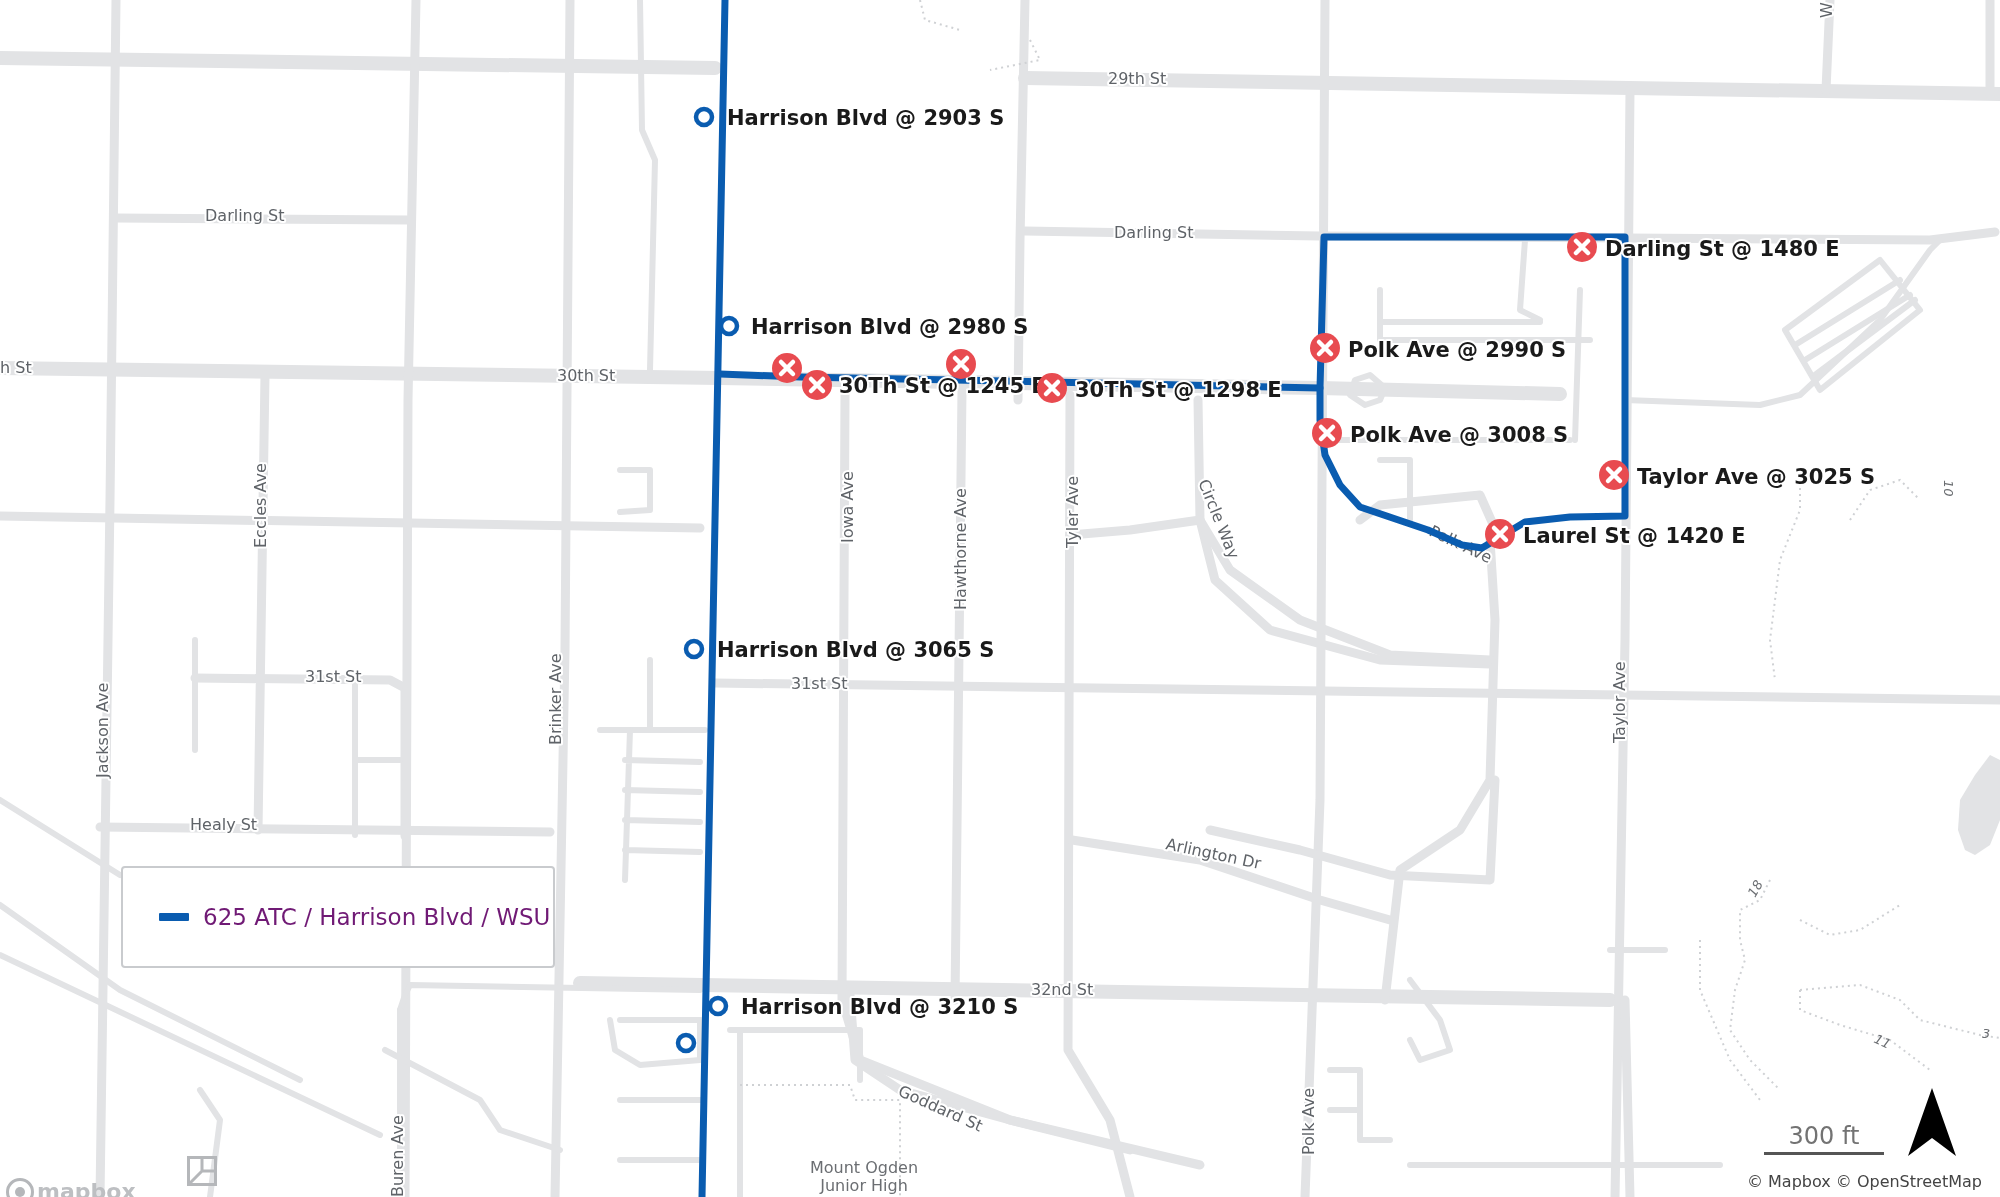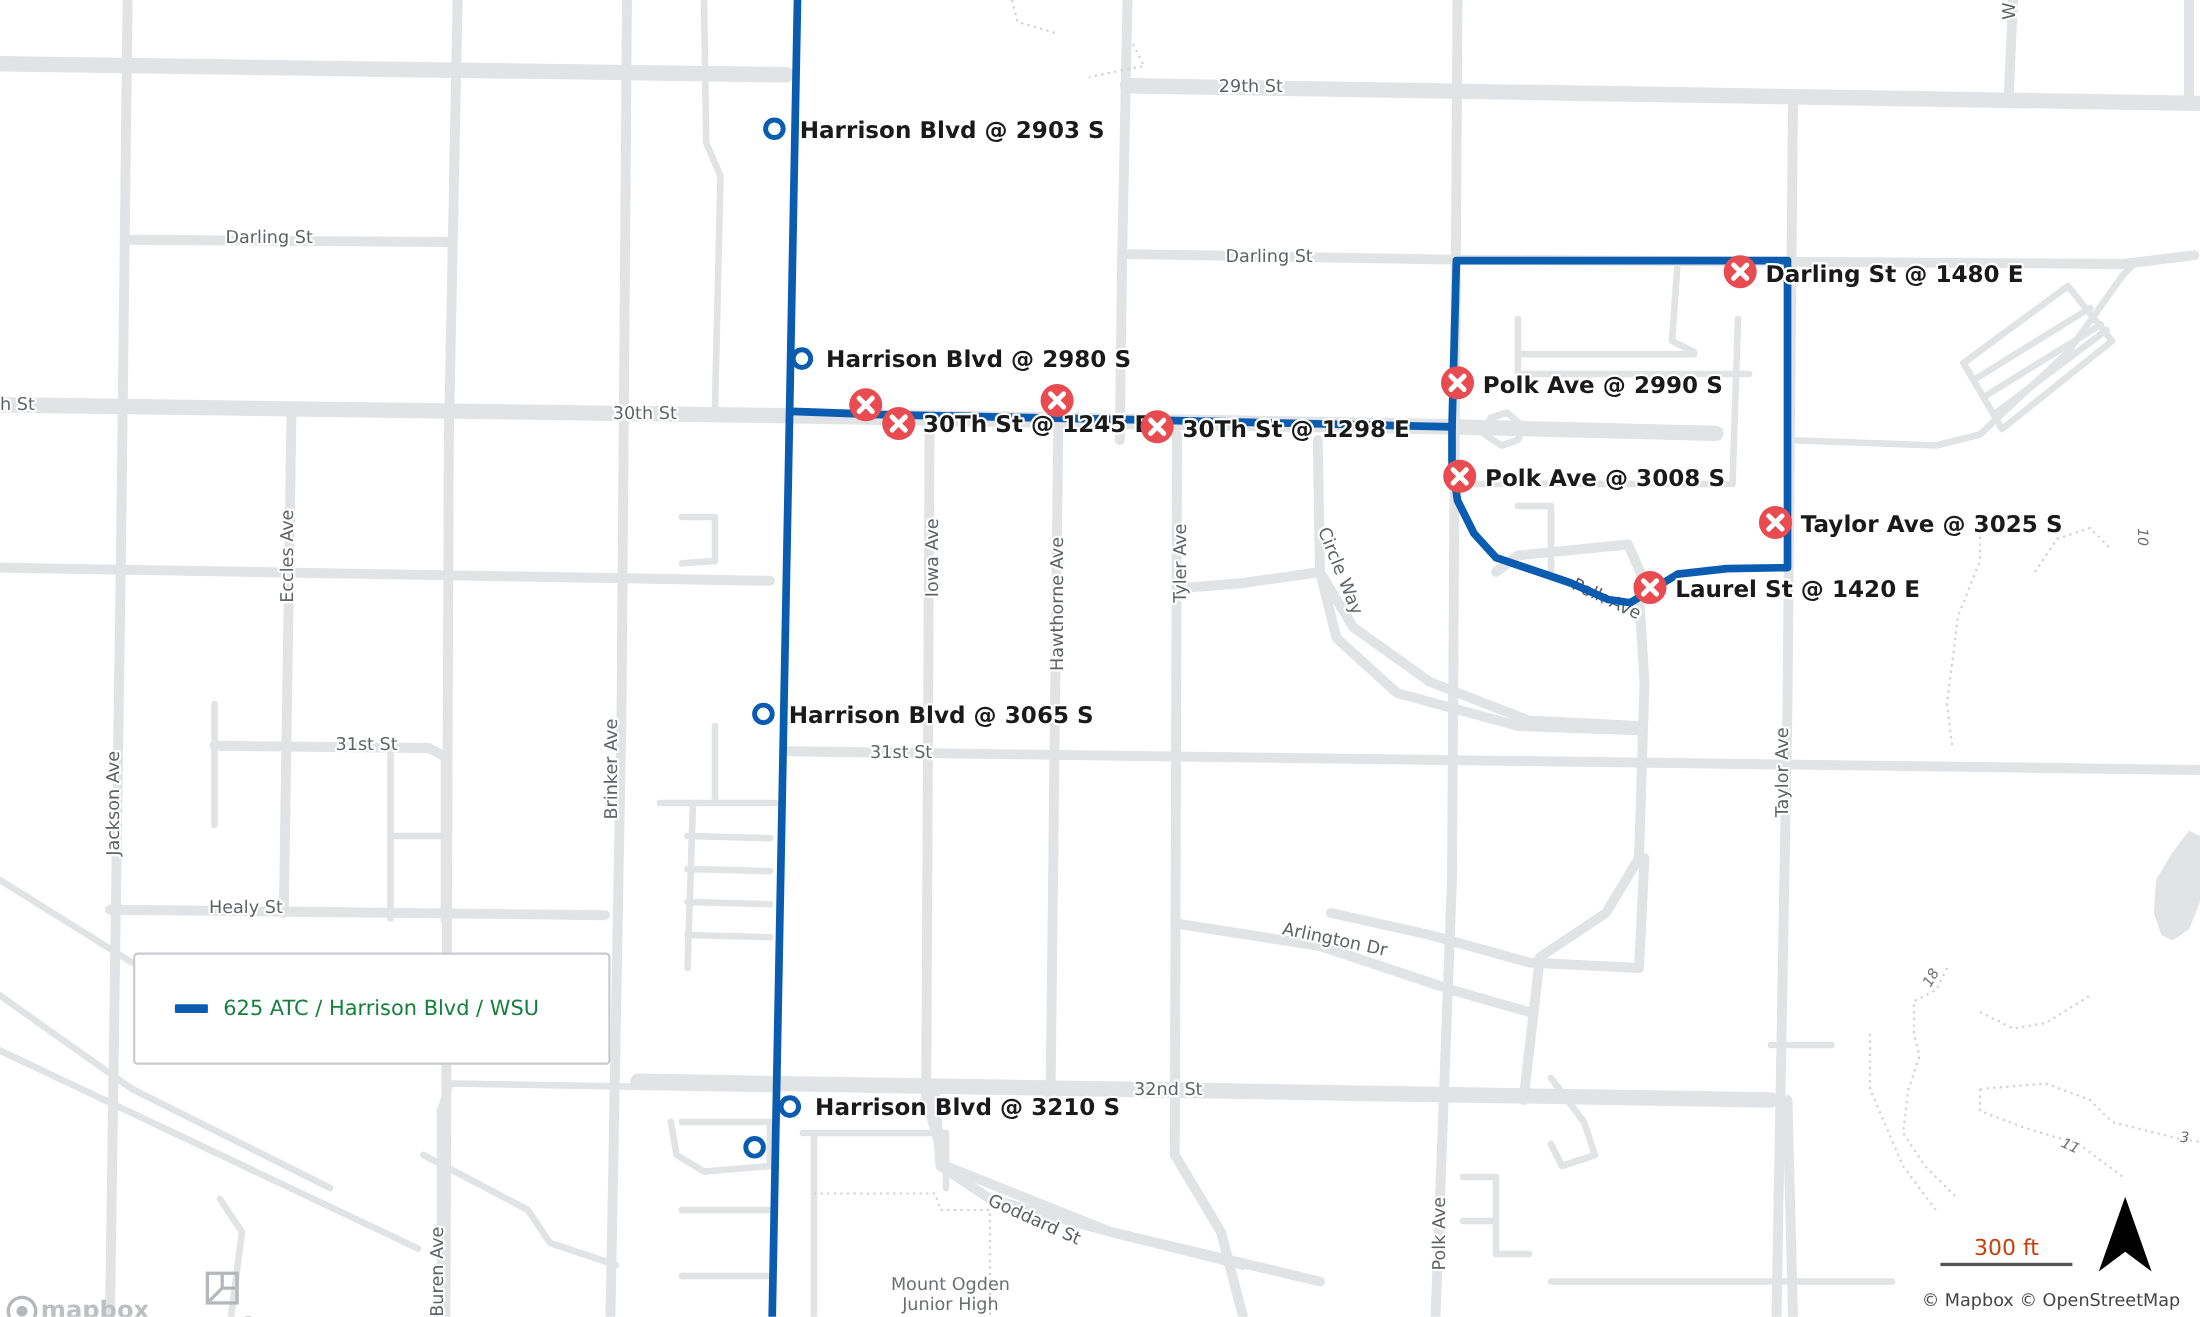--- a/index.html
+++ b/index.html
@@ -19,34 +19,34 @@
     .stop-ring { fill: #ffffff; stroke: #0a5cb0; stroke-width: 4.5; }
     .stop-label { font-family: "DejaVu Sans", sans-serif; font-size: 21px; font-weight: bold; fill: #1a1a1a;
                   paint-order: stroke; stroke: #ffffff; stroke-width: 4px; stroke-linejoin: round; }
     .closed-circle { fill: #e84b50; }
     .closed-x { stroke: #ffffff; stroke-width: 4.5; stroke-linecap: round; }
 
     .legend { position: absolute; left: 121px; top: 866px; width: 434px; height: 102px;
               background: #ffffff; border: 2px solid #c9cbce; border-radius: 4px; box-sizing: border-box;
               display: flex; align-items: center; padding-left: 36px; }
     .legend-swatch { width: 30px; height: 8px; background: #0a5cb0; border-radius: 1px; margin-right: 14px; }
-    .legend-label { font-family: "DejaVu Sans", sans-serif; font-size: 19px; color: #15803d; }
+    .legend-label { font-family: "DejaVu Sans", sans-serif; font-size: 23px; color: #701a75; }
 
     .brand { position: absolute; left: 6px; top: 1156px; display: flex; align-items: center; gap: 20px; }
     .brand-mapbox { display: flex; align-items: center; gap: 3px; font-family: "DejaVu Sans", sans-serif;
                     font-weight: bold; font-size: 22px; color: #bdbfc2; }
     .brand-mapbox-logo { width: 28px; height: 28px; border: 3px solid #b5b7ba; border-radius: 50%; box-sizing: border-box;
                          display: flex; align-items: center; justify-content: center; }
     .brand-mapbox-logo span { width: 10px; height: 10px; background: #b5b7ba; border-radius: 50%; display: block; }
     .brand-remix { display: flex; align-items: center; gap: 6px; font-family: "DejaVu Sans", sans-serif;
                    font-weight: bold; font-size: 30px; color: #bdbfc2; letter-spacing: -0.5px; flex-direction: column; }
     .brand-remix-logo { width: 30px; height: 30px; border: 3px solid #b5b7ba; box-sizing: border-box; position: relative; }
 
     .scale { position: absolute; left: 1764px; top: 1122px; width: 120px; text-align: center; }
-    .scale-label { font-family: "DejaVu Sans", sans-serif; font-size: 20px; color: #c2410c; display: block; margin-bottom: 2px; }
+    .scale-label { font-family: "DejaVu Sans", sans-serif; font-size: 24px; color: #737373; display: block; margin-bottom: 2px; }
     .scale-bar { height: 3px; background: #555; width: 120px; }
     .north { position: absolute; left: 1904px; top: 1086px; width: 56px; height: 72px; }
     .attribution { position: absolute; right: 18px; top: 1172px; font-family: "DejaVu Sans", sans-serif;
                    font-size: 16px; color: #444; }
   </style>
 </head>
 <body>
 
 <svg id="map" viewBox="0 0 2000 1197" xmlns="http://www.w3.org/2000/svg">
 

